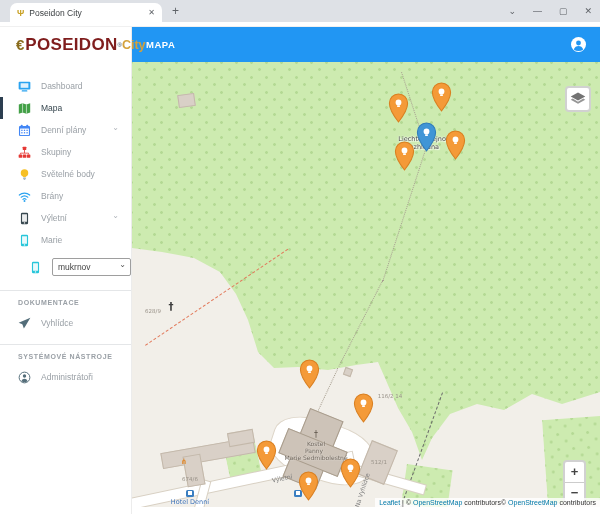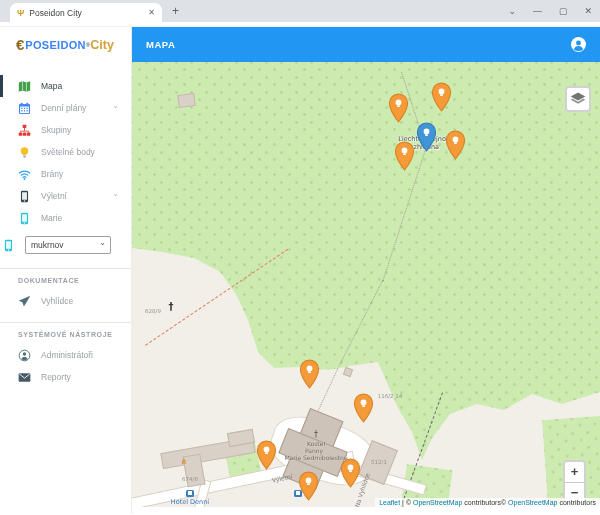--- a/index.html
+++ b/index.html
@@ -19,32 +19,32 @@
   .toolbar-strip { height:5px; background:#fff; border-bottom:1px solid #f0f0f0; }
 
   
   .app { display:flex; height:487px; }
   .sidebar { width:132px; background:#fff; border-right:1px solid #ececec; position:relative; }
   .main { flex:1; display:flex; flex-direction:column; }
 
   
   .logo { height:35px; display:flex; align-items:center; padding-left:16px; }
   .logo-sym { color:#8a6d1f; font-size:15px; font-weight:bold; margin-right:1px; }
-  .logo-brand { color:#3b82f6; font-size:11px; font-weight:bold; letter-spacing:.3px; }
+  .logo-brand { color:#7f1d1d; font-size:17px; font-weight:bold; letter-spacing:.3px; }
   .logo-reg { color:#1c3550; font-size:6px; vertical-align:super; }
   .logo-city { color:#d4a13a; font-size:12.5px; font-weight:bold; }
   .side-menu { margin-top:13px; }
   .side-item { height:22px; display:flex; align-items:center; padding-left:18px; position:relative; cursor:pointer; }
   .side-item .ic { width:13px; height:13px; margin-right:10px; display:inline-flex; }
   .side-item .ic svg { width:13px; height:13px; }
   .side-item .lbl { font-size:8.5px; color:#9aa0a6; }
   .side-item.active .lbl { color:#37474f; }
   .side-item.active::before { content:""; position:absolute; left:0; top:0; width:3px; height:22px; background:#2c3e50; }
   .side-item .chev { position:absolute; right:12px; color:#b0b5bb; font-size:8px; top:4px;}
-  .company-row { height:26px; display:flex; align-items:center; padding-left:2px; margin-top:3px; }
+  .company-row { height:26px; display:flex; align-items:center; padding-left:29px; margin-top:3px; }
   .company-row .ic { width:13px; height:13px; margin-right:10px; display:inline-flex; color:#26c6da; }
   .company-row .ic svg { width:13px; height:13px; }
   .company-select { width:86px; height:18px; border:1px solid #9e9e9e; border-radius:2px; background:#fff;
                     font-size:8.5px; color:#444; display:flex; align-items:center; padding:0 5px; position:relative; }
   .company-select .sel-chev { position:absolute; right:4px; color:#555; font-size:8px; top:1px; }
   .divider { border-top:1px solid #e4e6e8; margin:10px 0 8px 0; }
   .section-title { padding-left:18px; font-size:7px; font-weight:bold; letter-spacing:.6px; color:#9aa0a6; margin-bottom:6px; }
 
   
   .topbar { height:35px; background:#2196f3; display:flex; align-items:center; padding:0 14px; justify-content:space-between; }
@@ -142,20 +142,30 @@
 
   <div class="app">
     <aside class="sidebar">
       <div class="logo">
         <span class="logo-sym">€</span>
           <span class="logo-brand">POSEIDON</span>
           <span class="logo-reg">®</span>
           <span class="logo-city">City</span>
       </div>
       <nav class="side-menu" id="side-menu">
+          <div class="side-item">
+            <span class="ic" style="color:#2aa3f0">
+              <svg viewBox="0 0 16 16">
+                <rect x="0.8" y="2.2" width="14.4" height="9.6" rx="1.2" fill="currentColor"></rect>
+                <rect x="3.2" y="4" width="9.6" height="5.6" fill="#fff" opacity="0.85"></rect>
+                <rect x="4.5" y="12.6" width="7" height="1.6" rx="0.5" fill="currentColor"></rect>
+              </svg>
+            </span>
+            <span class="lbl">Dashboard</span>
+          </div>
           <div class="side-item active">
             <span class="ic" style="color:#43a047">
               <svg viewBox="0 0 16 16">
                 <path d="M1 3.2L5.6 1.6l4.8 1.6L15 1.6v11.2l-4.6 1.6-4.8-1.6L1 14.4z" fill="currentColor"></path>
                 <path d="M5.6 1.6v11.2M10.4 3.2v11.2" stroke="#fff" stroke-width="0.9" fill="none" opacity="0.8"></path>
               </svg>
             </span>
             <span class="lbl">Mapa</span>
           </div>
           <div class="side-item">
@@ -264,29 +274,20 @@
           <div class="side-item">
             <span class="ic" style="color:#546e7a">
               <svg viewBox="0 0 16 16">
                 <circle cx="8" cy="8" r="6.6" fill="none" stroke="currentColor" stroke-width="1.2"></circle>
                 <circle cx="8" cy="6.2" r="2.1" fill="currentColor"></circle>
                 <path d="M4.2 12.6c.9-2 2.2-3 3.8-3s2.9 1 3.8 3a6.6 6.6 0 0 1-7.6 0z" fill="currentColor"></path>
               </svg>
             </span>
             <span class="lbl">Administrátoři</span>
           </div>
-          <div class="side-item">
-            <span class="ic" style="color:#455a64">
-              <svg viewBox="0 0 16 16">
-                <rect x="0.8" y="2.8" width="14.4" height="10.4" rx="1" fill="currentColor"></rect>
-                <path d="M1.6 3.6L8 8.8l6.4-5.2" stroke="#fff" stroke-width="1.1" fill="none"></path>
-              </svg>
-            </span>
-            <span class="lbl">Reporty</span>
-          </div>
         </div>
     </aside>
 
     <div class="main">
       <header class="topbar">
         <span class="topbar-title">MAPA</span>
         <div class="user">
           <span class="avatar" id="avatar">
               <svg viewBox="0 0 16 16" width="15" height="15">
                 <circle cx="8" cy="8" r="8" fill="#fff"></circle>

